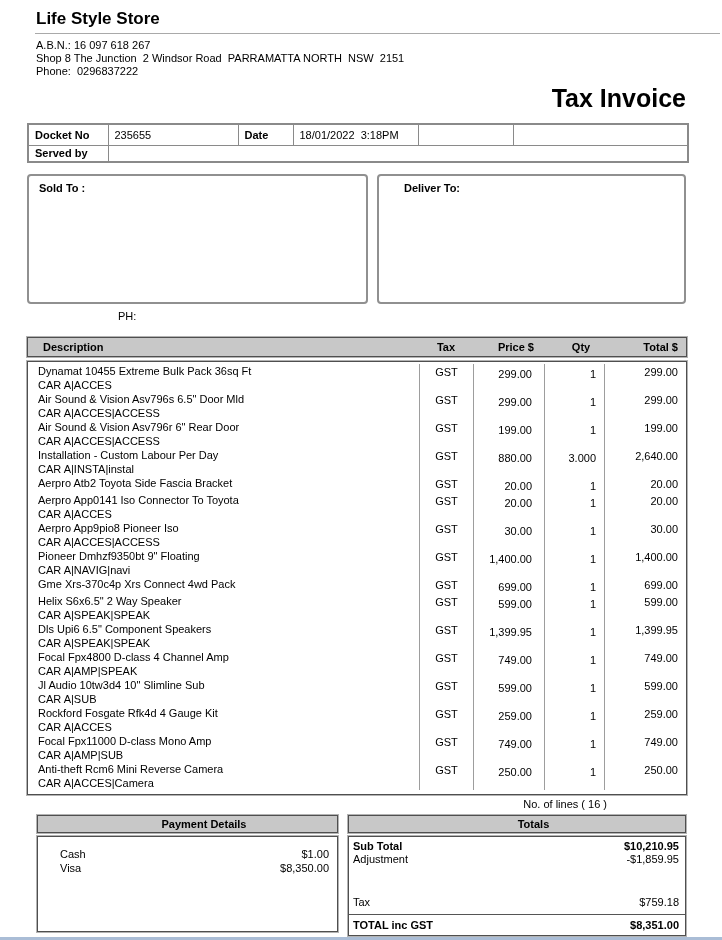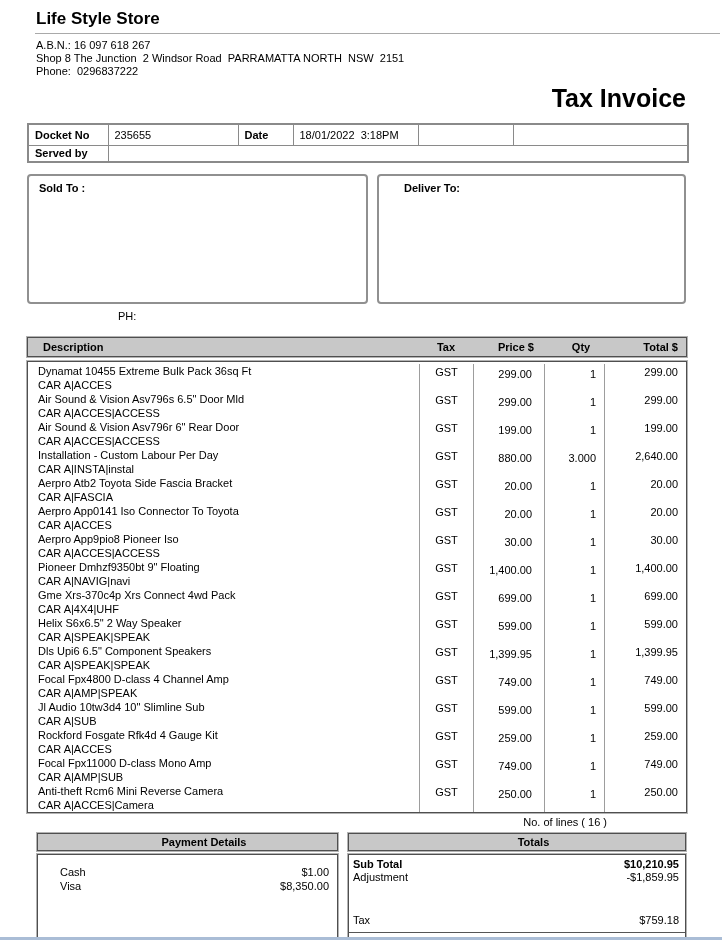--- a/index.html
+++ b/index.html
@@ -168,21 +168,20 @@
       </div>
       <div class="cell c-tax">GST</div>
       <div class="cell c-price">880.00</div>
       <div class="cell c-qty">3.000</div>
       <div class="cell c-total">2,640.00</div>
     </div>
 
     <div class="irow">
       <div class="cell c-desc">
         <div class="iname">Aerpro Atb2 Toyota Side Fascia Bracket</div>
-        <div class="icat">CAR A|FASCIA</div>
       </div>
       <div class="cell c-tax">GST</div>
       <div class="cell c-price">20.00</div>
       <div class="cell c-qty">1</div>
       <div class="cell c-total">20.00</div>
     </div>
 
     <div class="irow">
       <div class="cell c-desc">
         <div class="iname">Aerpro App0141 Iso Connector To Toyota</div>
@@ -212,21 +211,20 @@
       </div>
       <div class="cell c-tax">GST</div>
       <div class="cell c-price">1,400.00</div>
       <div class="cell c-qty">1</div>
       <div class="cell c-total">1,400.00</div>
     </div>
 
     <div class="irow">
       <div class="cell c-desc">
         <div class="iname">Gme Xrs-370c4p Xrs Connect 4wd Pack</div>
-        <div class="icat">CAR A|4X4|UHF</div>
       </div>
       <div class="cell c-tax">GST</div>
       <div class="cell c-price">699.00</div>
       <div class="cell c-qty">1</div>
       <div class="cell c-total">699.00</div>
     </div>
 
     <div class="irow">
       <div class="cell c-desc">
         <div class="iname">Helix S6x6.5" 2 Way Speaker</div>

